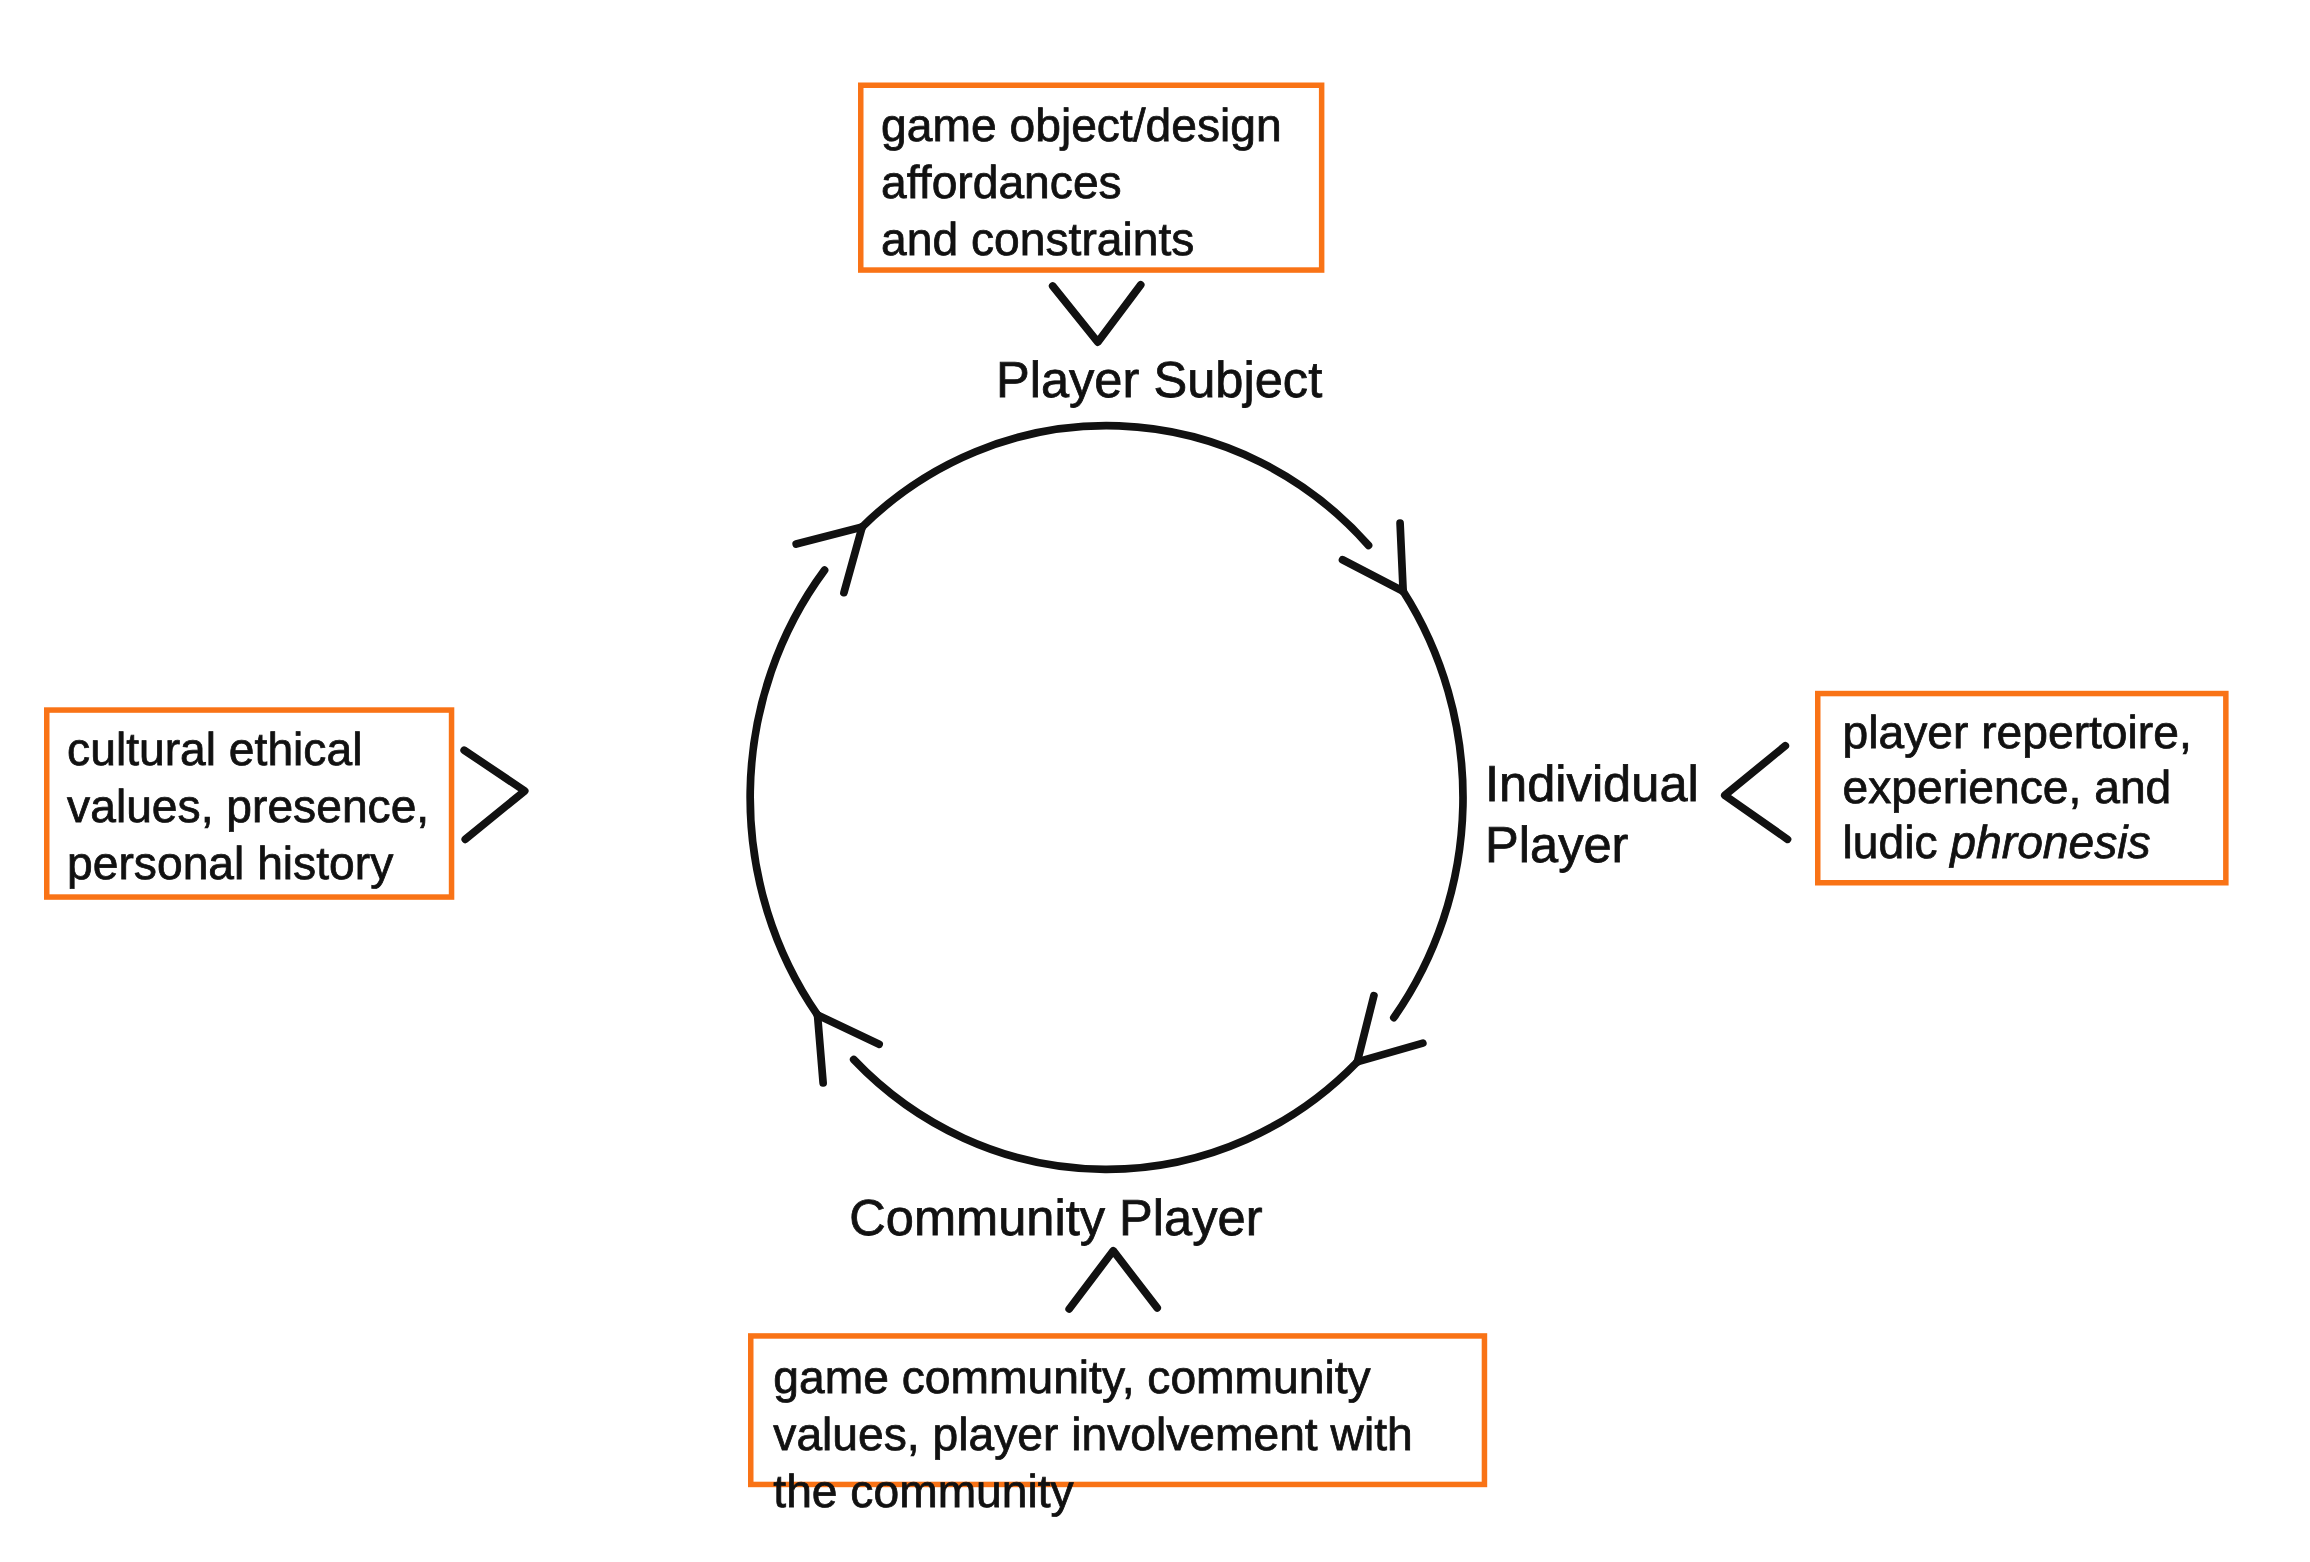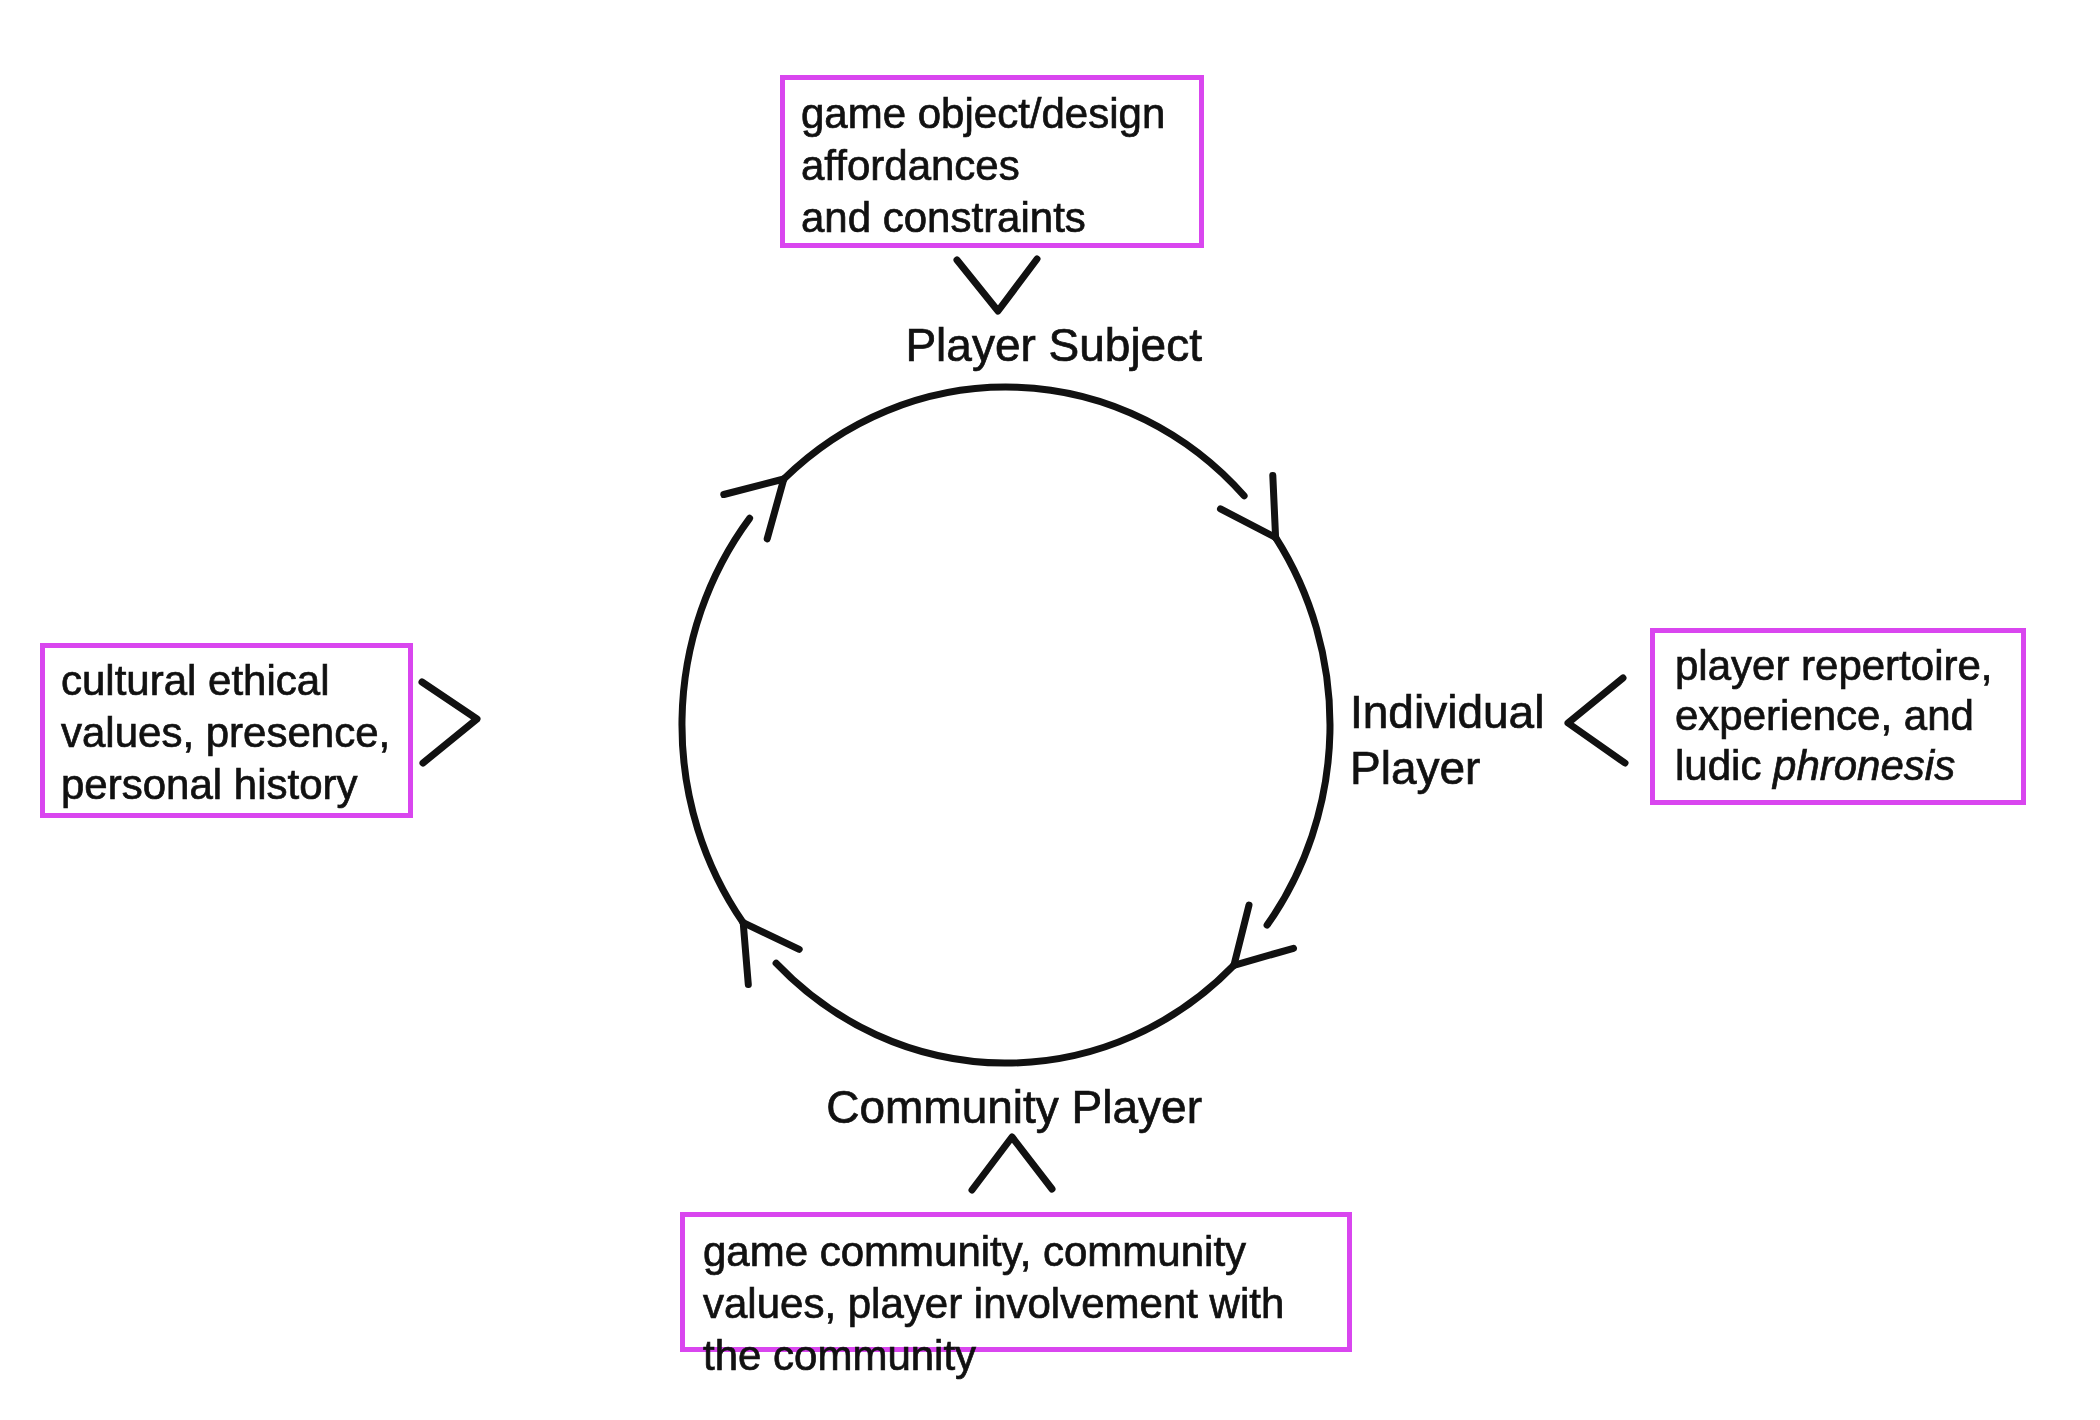--- a/index.html
+++ b/index.html
@@ -15,38 +15,38 @@
   }
   svg.overlay {
     position: absolute;
     left: 0; top: 0;
     width: 2100px; height: 1420px;
   }
   .ink-line { stroke: #111111; stroke-width: 7; fill: none; stroke-linecap: round; stroke-linejoin: round; }
   .box {
     position: absolute;
     box-sizing: border-box;
-    border: 5px solid #d946ef;
+    border: 5px solid #f97316;
     background: #ffffff;
     font-size: 42px;
     line-height: 52px;
     white-space: pre-line;
   }
   .box-top    { left: 780px;  top: 75px;   width: 424px; height: 173px; padding: 8px 8px 0 16px; }
   .box-left   { left: 40px;   top: 643px;  width: 373px; height: 175px; padding: 7px 6px 16px 16px; }
   .box-right  { left: 1650px; top: 628px;  width: 376px; height: 177px; padding: 8px 6px 0 20px; line-height: 50px; white-space: normal; }
   .box-bottom { left: 680px;  top: 1212px; width: 672px; height: 140px; padding: 9px 8px 0 18px; }
   .node-label {
     position: absolute;
     font-size: 46px;
     line-height: 54px;
     white-space: pre-line;
   }
   .label-player-subject   { left: 802px;  top: 318px;  width: 400px; text-align: right; }
-  .label-community-player { left: 802px;  top: 1080px; width: 400px; text-align: right; }
+  .label-community-player { left: 772px;  top: 1080px; width: 400px; text-align: left; }
   .label-individual       { left: 1350px; top: 684px;  line-height: 56px; }
   .label-subject-external { left: 497px;  top: 618px;  }
   .label-center {
     position: absolute;
     left: 756px; top: 664px; width: 500px;
     text-align: center;
     font-size: 48px;
     line-height: 56px;
     white-space: pre-line;
   }

